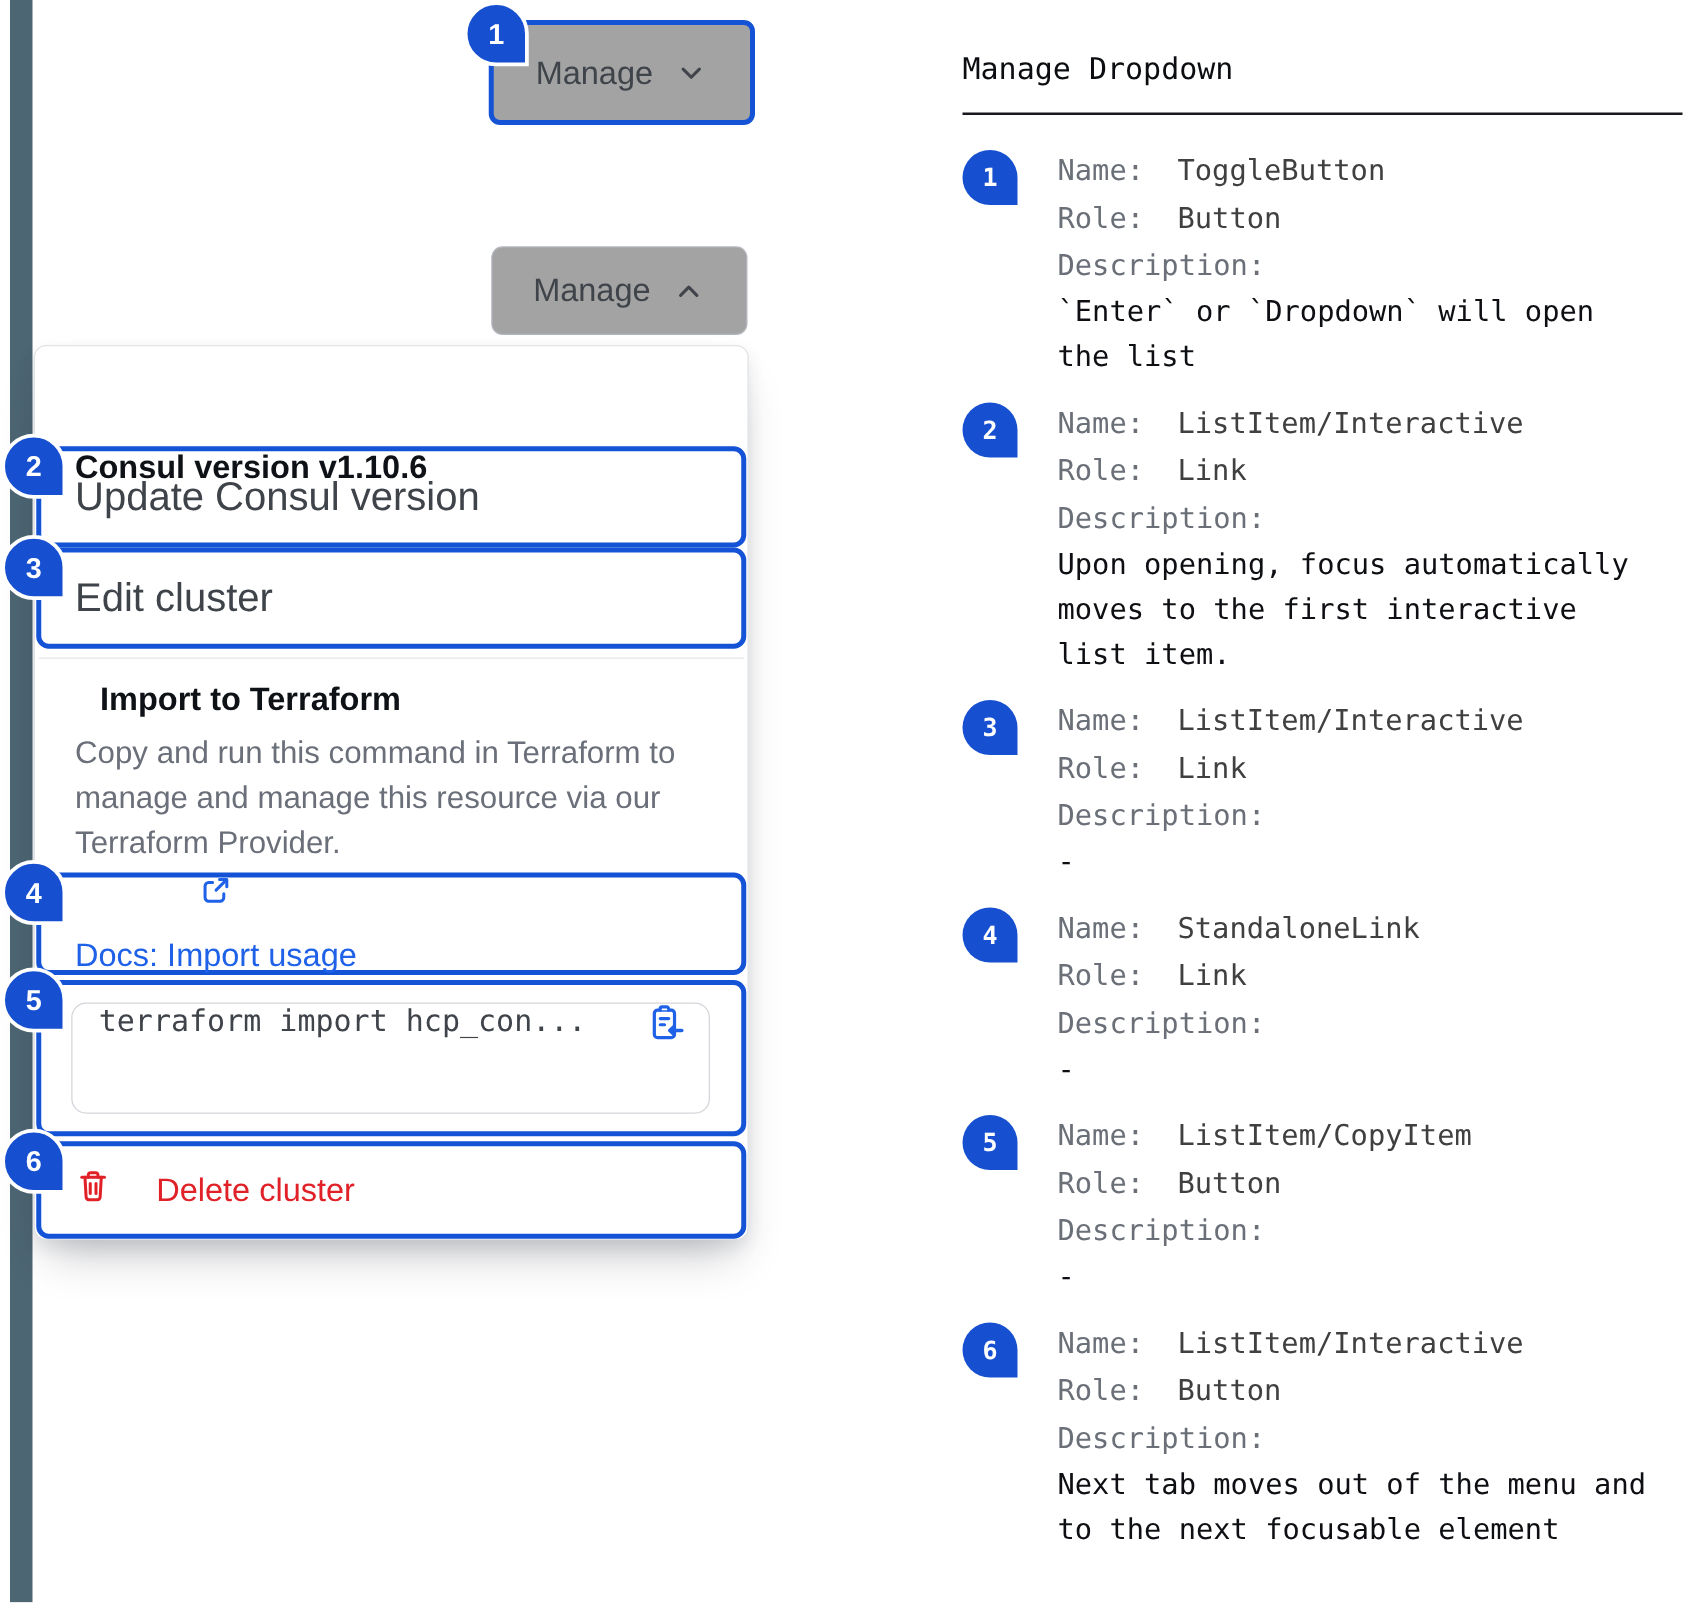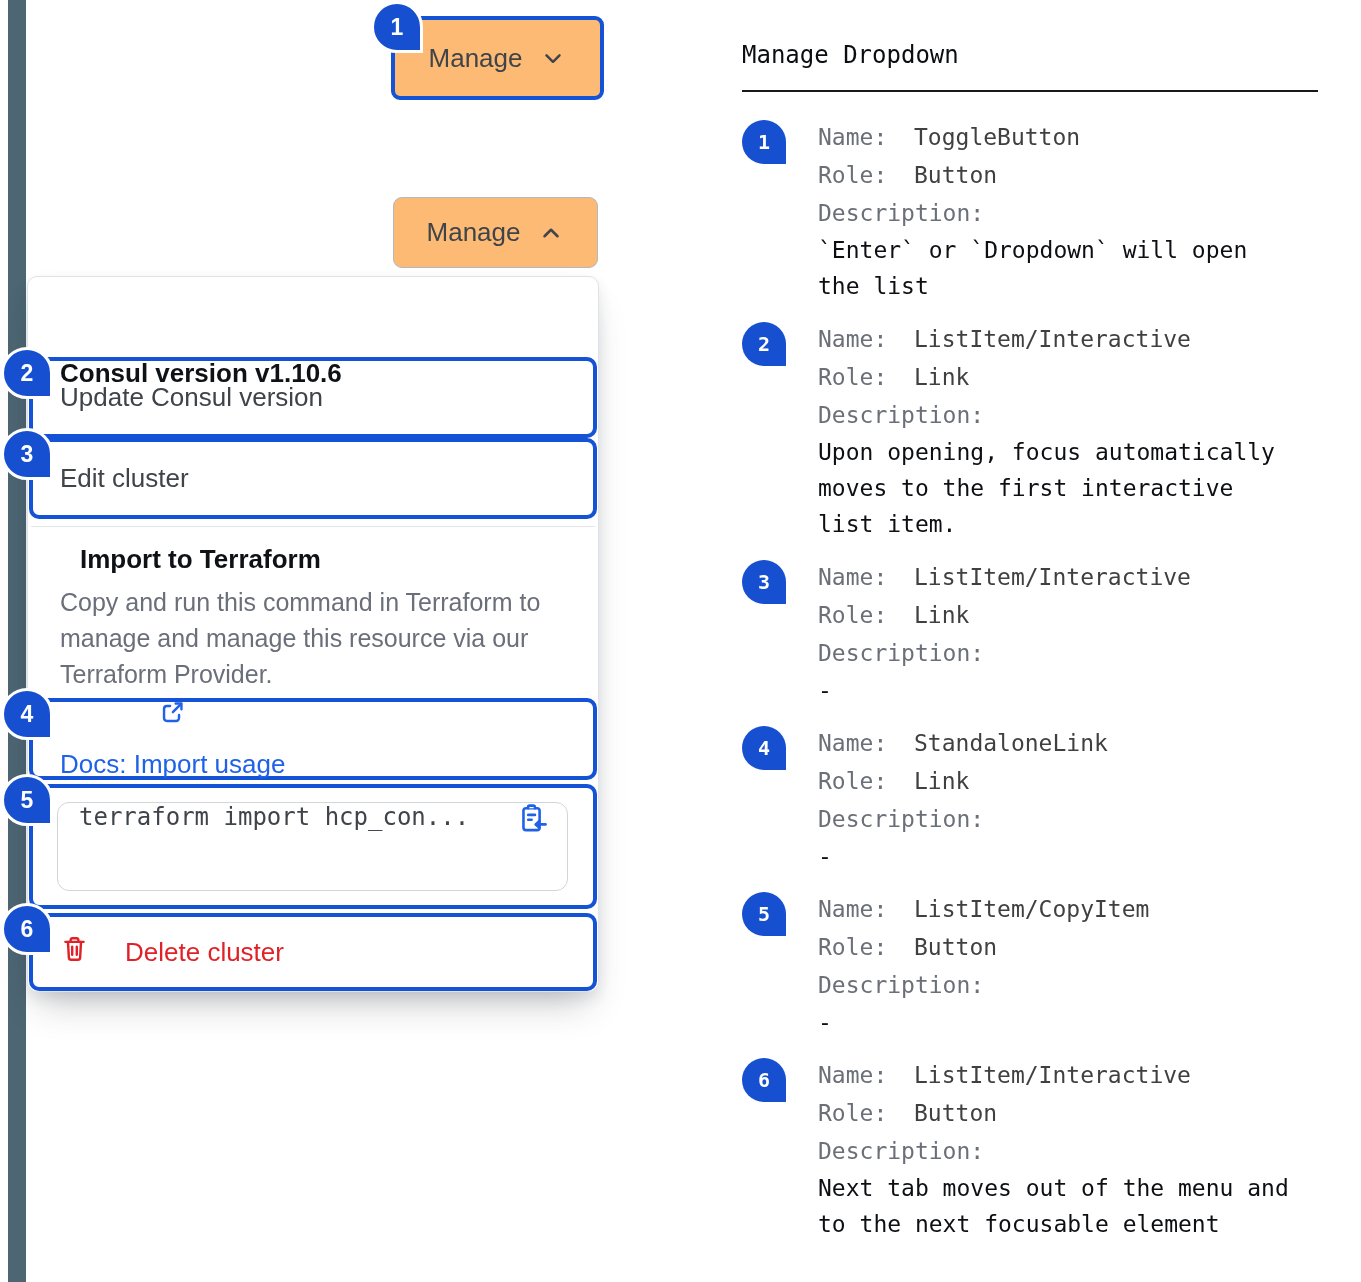--- a/index.html
+++ b/index.html
@@ -6,21 +6,21 @@
   #root{
     position:relative;width:1361px;height:1282px;overflow:hidden;
     background:#ffffff;font-family:"Liberation Sans",sans-serif;
   }
   
   .edge-strip{position:absolute;left:8px;top:0;width:18px;height:1282px;background:#4d6673;}
 
   
   .toggle-btn{
     position:absolute;display:flex;align-items:center;justify-content:center;gap:18px;
-    background:#fdba74;color:#3f434a;font-size:26px;border-radius:9px;box-sizing:border-box;
+    background:#a3a3a3;color:#3f434a;font-size:26px;border-radius:9px;box-sizing:border-box;
     cursor:pointer;
   }
   .toggle-btn.focused{left:391px;top:16px;width:213px;height:84px;border:4px solid #1553d6;}
   .toggle-btn.open{left:393px;top:197px;width:205px;height:71px;border:1.5px solid #b3b7be;}
   .toggle-btn svg{display:block;}
 
   
   .dropdown{
     position:absolute;left:27px;top:276px;width:572px;height:716px;box-sizing:border-box;
     background:#ffffff;border:1px solid #e0e2e6;border-radius:10px;
@@ -38,21 +38,21 @@
   .focus-box{
     position:absolute;left:29px;width:568px;box-sizing:border-box;
     border:4px solid #1553d6;border-radius:10px;background:transparent;
     display:flex;align-items:center;cursor:pointer;
   }
   .fb-update{top:357px;height:81px;}
   .fb-edit{top:438px;height:81px;}
   .fb-docs{top:698px;height:82px;}
   .fb-copy{top:784px;height:125px;}
   .fb-delete{top:913px;height:78px;}
-  .menu-label{font-size:26px;color:#3f434a;padding-left:27px;}
+  .menu-label{font-size:32px;color:#3f434a;padding-left:27px;}
   .link-row{display:flex;align-items:center;gap:15px;padding-left:27px;color:#1f62e8;font-size:26px;font-weight:500;flex-direction:column;}
   .danger-row{display:flex;align-items:center;gap:36px;padding-left:27px;color:#e02228;font-size:26px;font-weight:500;}
   .code-field{
     margin-left:24px;width:511px;height:89px;box-sizing:border-box;
     border:1.5px solid #d2d5d9;border-radius:12px;background:#fff;
     display:flex;justify-content:space-between;
     padding:0 19px 0 21px;
   }
   .code-text{font-family:"DejaVu Sans Mono",monospace;font-size:24px;color:#3f434a;white-space:nowrap;}
 
@@ -66,21 +66,21 @@
   .badge.left{width:52px;height:52px;border:3px solid #ffffff;font-size:23px;}
   .b1{left:371px;top:1px;}
   .b2{left:1px;top:347px;}
   .b3{left:1px;top:428px;}
   .b4{left:1px;top:688px;}
   .b5{left:1px;top:774px;}
   .b6{left:1px;top:903px;}
 
   
   .legend{
-    position:absolute;left:742px;top:40px;width:580px;
+    position:absolute;left:770px;top:40px;width:580px;
     font-family:"DejaVu Sans Mono",monospace;color:#0d0f13;
   }
   .legend-title{font-size:24px;line-height:30px;color:#0b0d10;}
   .legend-rule{margin-top:20px;width:576px;height:2px;background:#17191d;}
   .entries{margin-top:26px;display:flex;flex-direction:column;gap:16px;}
   .entry{display:grid;grid-template-columns:76px 1fr;}
   .pbadge{
     width:44px;height:44px;margin-top:2px;background:#164fd0;color:#fff;
     border-radius:50% 50% 0 50%;display:flex;align-items:center;justify-content:center;
     font-size:20px;font-weight:700;

